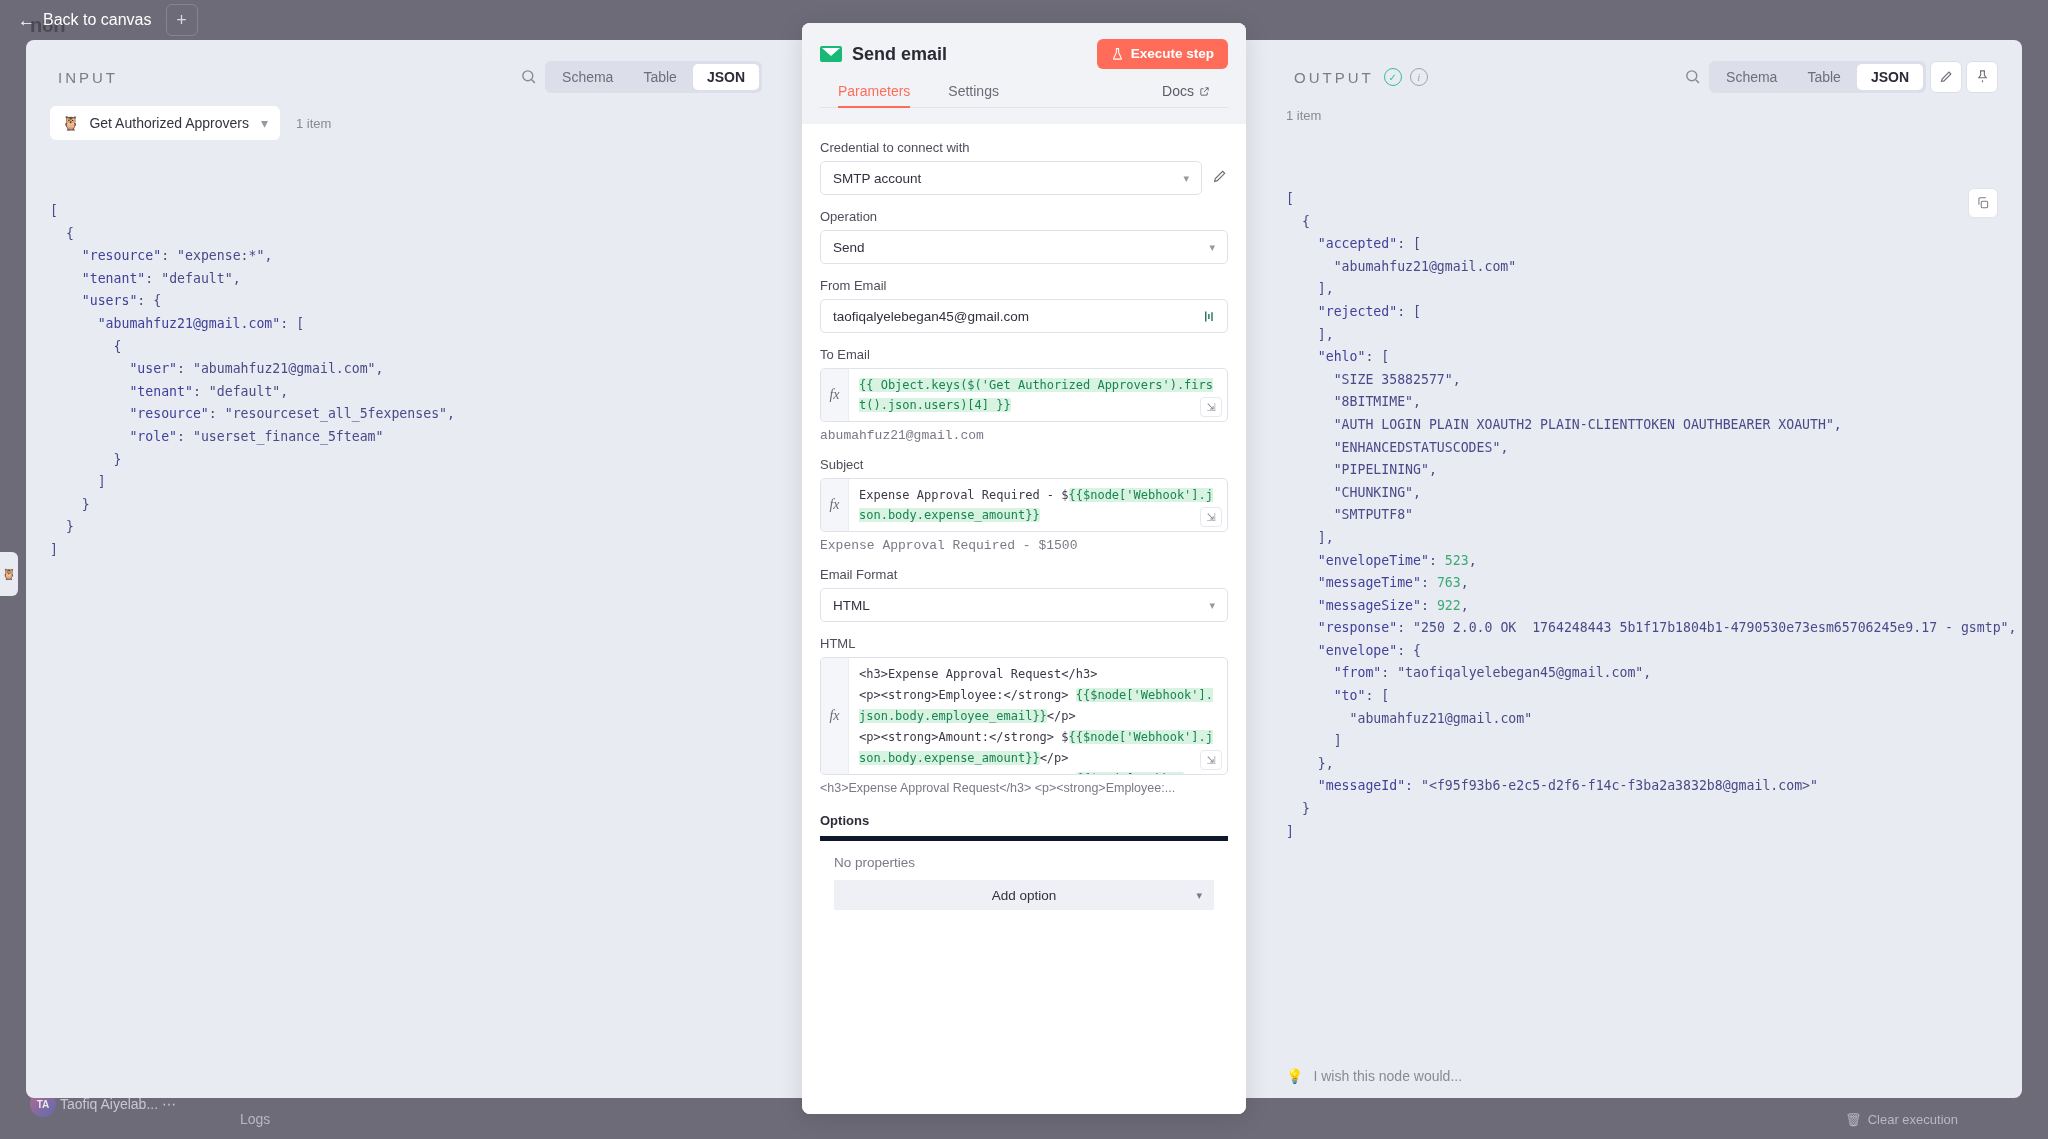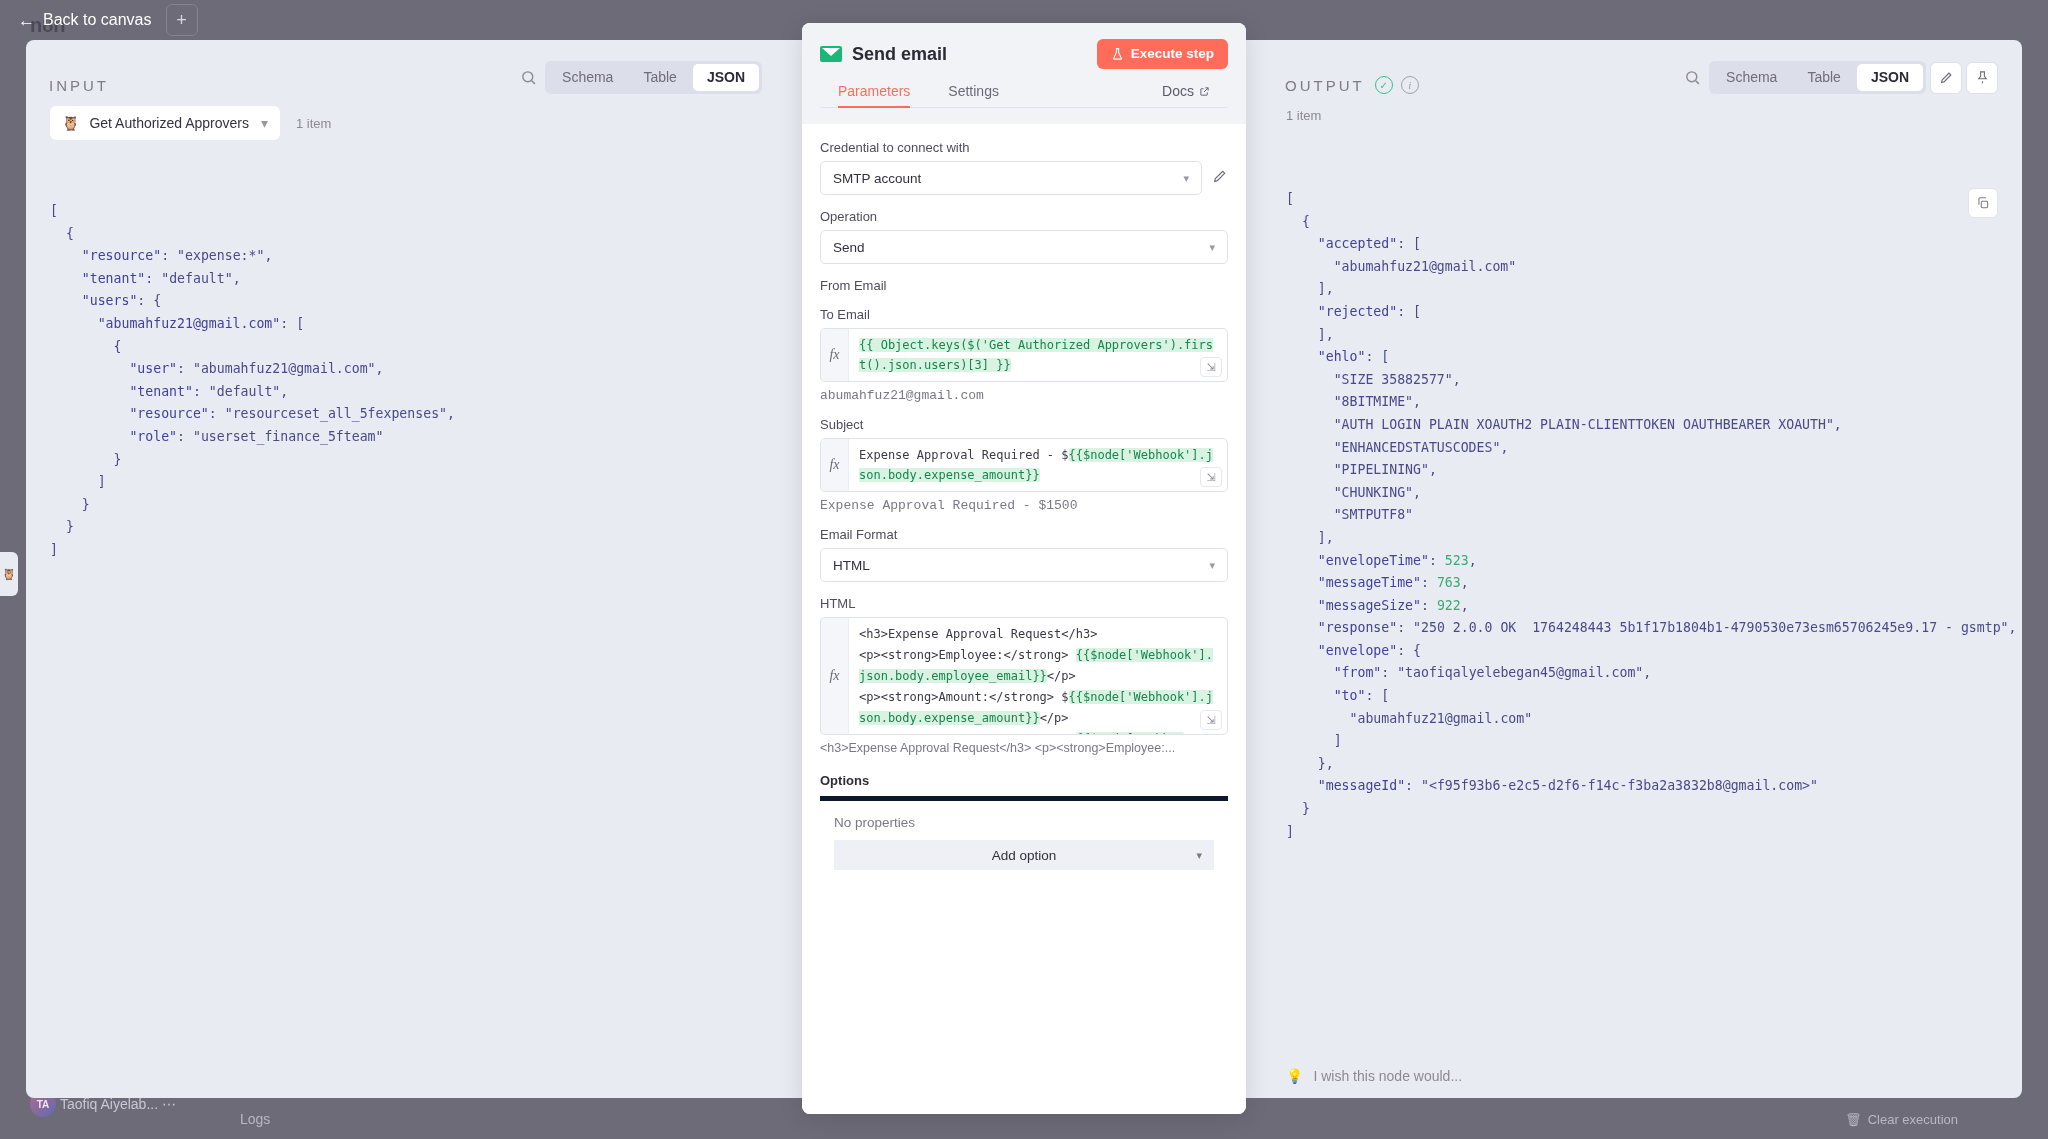--- a/index.html
+++ b/index.html
@@ -53,22 +53,22 @@
   .panel {
     background: #e9ebf2;
     position: relative;
     overflow: hidden;
   }
   .panel-input  { width: 760px; border-radius: 8px 0 0 8px; }
   .panel-spacer { width: 476px; }
   .panel-output { width: 760px; border-radius: 0 8px 8px 0; }
 
   .panel-head {
-    display: flex; align-items: flex-end;
-    padding: 20px 24px 0 23px;
+    display: flex; align-items: center;
+    padding: 20px 24px 0 32px;
     height: 54px;
   }
   .panel-title {
     font-size: 15px; letter-spacing: 3px; color: #7d7b87;
     font-weight: 400;
   }
   .panel-head-right {
     margin-left: auto; display: flex; align-items: center; gap: 4px;
   }
   .icon-btn {
@@ -500,27 +500,35 @@
       <div class="fld">
         <div class="fld-label">Operation</div>
         <div class="sel">
           <span>Send</span>
           <span class="chev">▾</span>
         </div>
       </div>
 
       <div class="fld">
         <div class="fld-label">From Email</div>
+        <div class="txtin">
+          <span>taofiqalyelebegan45@gmail.com</span>
+          <span class="tail">
+            <svg width="15" height="15" viewBox="0 0 24 24" fill="none" stroke="#1f6f55" stroke-width="2.2">
+                <path d="M6 4v16M11 8v8M16 5v14"></path>
+              </svg>
+          </span>
+        </div>
       </div>
 
       <div class="fld">
         <div class="fld-label">To Email</div>
         <div class="expr">
           <div class="fx">fx</div>
-          <div class="expr-code"><span class="tok">{{ Object.keys($('Get Authorized Approvers').first().json.users)[3] }}</span></div>
+          <div class="expr-code"><span class="tok">{{ Object.keys($('Get Authorized Approvers').first().json.users)[4] }}</span></div>
           <div class="expand">⇲</div>
         </div>
         <div class="resolved">abumahfuz21@gmail.com</div>
       </div>
 
       <div class="fld">
         <div class="fld-label">Subject</div>
         <div class="expr">
           <div class="fx">fx</div>
           <div class="expr-code"><span>Expense Approval Required - $</span><span class="tok">{{$node['Webhook'].json.body.expense_amount}}</span></div>

